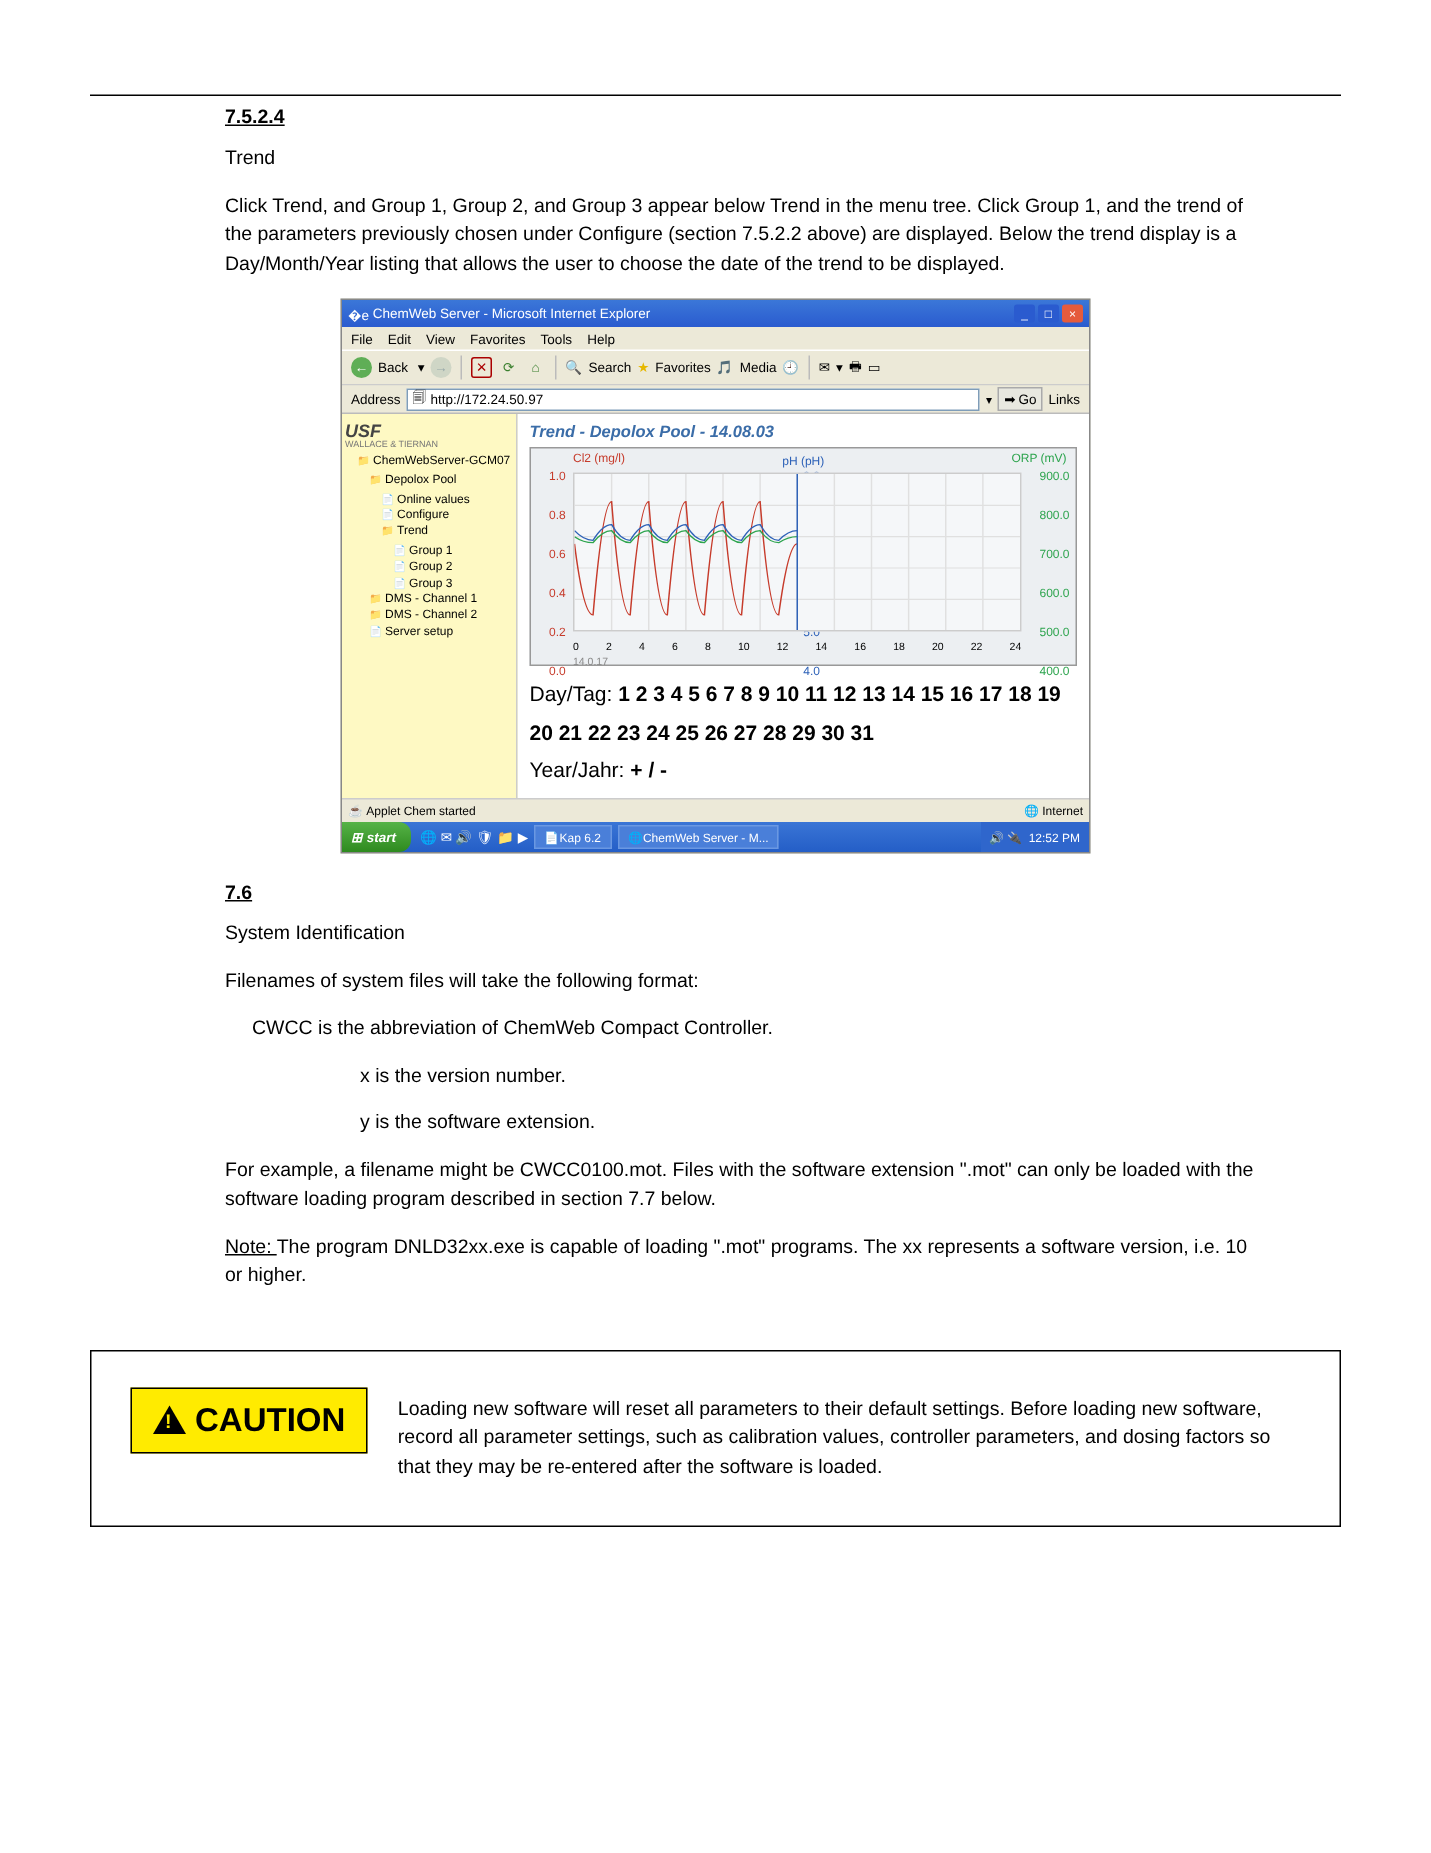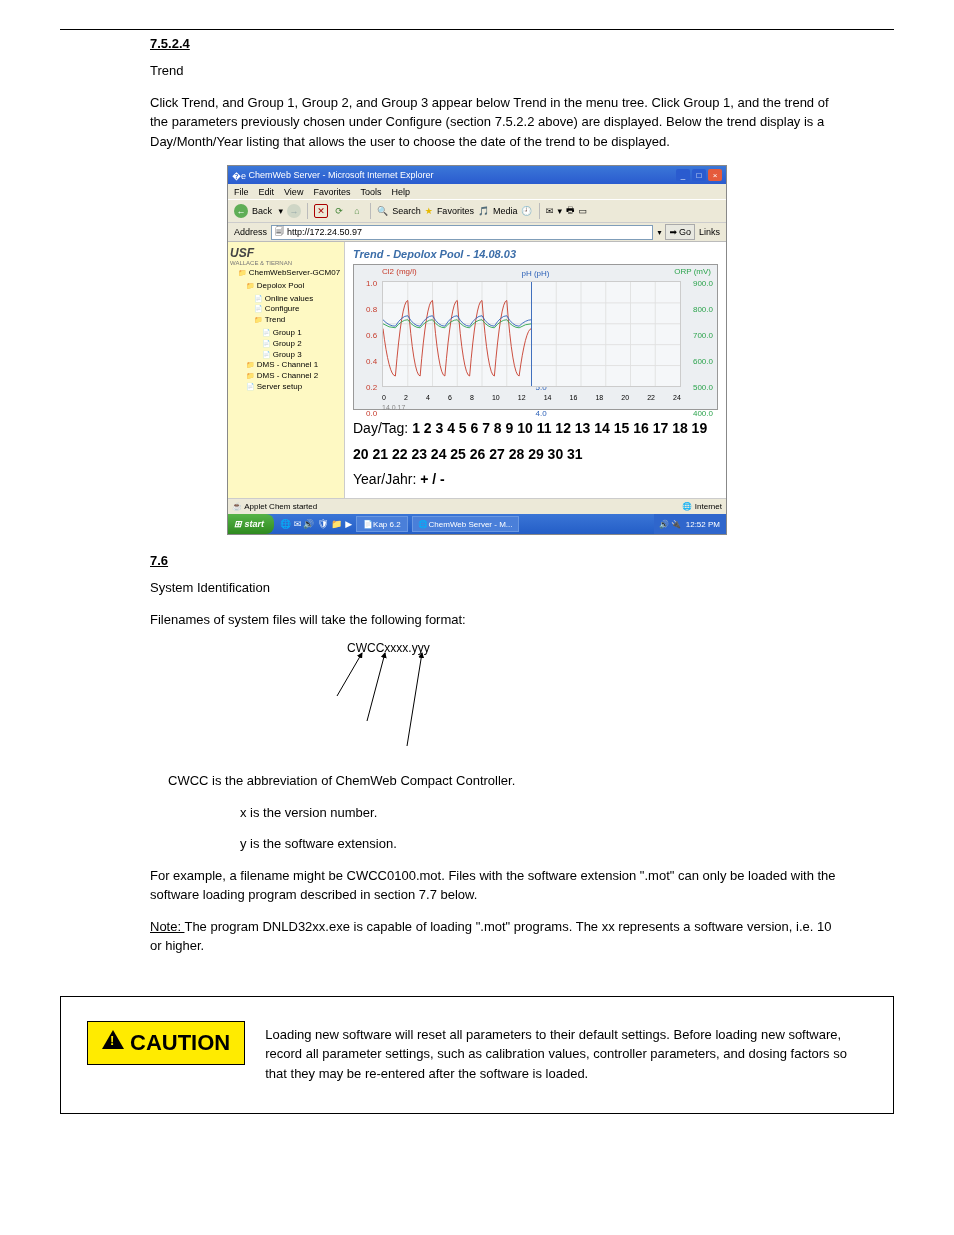--- a/index.html
+++ b/index.html
@@ -1,22 +1,22 @@
 <!DOCTYPE html>
 <html><head>
 <meta charset="utf-8">
 <style>
   body{margin:0;background:#fff;font-family:Arial,Helvetica,sans-serif;color:#000;font-size:13px}
-  .page{width:954px;margin:0 auto;padding:29px 60px 80px 60px;box-sizing:border-box;position:relative;min-height:1235px}
+  .page{width:954px;margin:0 auto;padding:63px 60px 80px 60px;box-sizing:border-box;position:relative;min-height:1235px}
   .rule{border:none;border-top:1.5px solid #000;margin:0 0 6px 0}
   .sect{font-weight:bold;text-decoration:underline;margin:6px 0 10px 90px}
   .bodytxt{margin:0 50px 12px 90px;line-height:1.5}
   .fig{display:block;margin:14px auto 18px auto}
   .caution-box{border:1px solid #000;margin:40px 0 0 0;padding:24px 26px 30px 26px;display:flex;gap:20px;align-items:flex-start}
-  .caution-sign{background:#ffeb00;border:1px solid #000;padding:8px 14px;font-weight:900;font-size:22px;font-family:Arial Black,Arial,sans-serif;display:flex;align-items:flex-start;gap:6px}
+  .caution-sign{background:#ffeb00;border:1px solid #000;padding:8px 14px;font-weight:900;font-size:22px;font-family:Arial Black,Arial,sans-serif;display:flex;align-items:center;gap:6px}
   .caution-sign .tri{width:0;height:0;border-left:11px solid transparent;border-right:11px solid transparent;border-bottom:19px solid #000;position:relative}
   .caution-sign .tri::after{content:"!";color:#ffeb00;position:absolute;left:-3px;top:3px;font-size:13px;font-weight:900}
   .caution-txt{flex:1;line-height:1.5;font-size:13px;padding-top:4px}
   .arrow-annot{position:relative;width:380px;height:120px;margin:12px auto 10px auto}
   .arrow-annot .fname{position:absolute;font-size:12px}
   .arrow-annot svg{position:absolute;left:0;top:0}
   
   .shot{width:498px;height:368px;border:1px solid #888;background:#ece9d8;display:flex;flex-direction:column;font-family:Tahoma,Arial,sans-serif;font-size:9px;color:#000}
   .titlebar{height:18px;background:linear-gradient(#3b77d8,#2a5bcf);color:#fff;display:flex;align-items:center;padding:0 4px;font-size:9px}
   .titlebar .spacer{flex:1}
@@ -246,33 +246,20 @@
   </div>
 
   <div class="sect">
     <span>7.6</span>
   </div>
   <div class="bodytxt">
     <span>System Identification</span>
   </div>
   <div class="bodytxt">Filenames of system files will take the following format:</div>
 
-  <div class="arrow-annot">
-    <span class="fname" style="left:60px;top:0">CWCCxxxx.yyy</span>
-    <svg width="380" height="120">
-      <defs>
-          <marker id="ah" markerWidth="6" markerHeight="6" refX="5" refY="3" orient="auto">
-            <path d="M0,0 L6,3 L0,6 Z" fill="#000"></path>
-          </marker>
-        </defs>
-      <line x1="50" y1="55" x2="75" y2="12" stroke="#000" stroke-width="1" marker-end="url(#ah)"></line>
-      <line x1="80" y1="80" x2="98" y2="12" stroke="#000" stroke-width="1" marker-end="url(#ah)"></line>
-      <line x1="120" y1="105" x2="135" y2="12" stroke="#000" stroke-width="1" marker-end="url(#ah)"></line>
-    </svg>
-  </div>
 
   <div class="bodytxt" style="margin-left:108px">CWCC is the abbreviation of ChemWeb Compact Controller.</div>
   <div class="bodytxt" style="margin-left:180px">x is the version number.</div>
   <div class="bodytxt" style="margin-left:180px">y is the software extension.</div>
 
   <div class="bodytxt">For example, a filename might be CWCC0100.mot. Files with the software extension ".mot" can only be loaded with the software loading program described in section 7.7 below.</div>
   <div class="bodytxt">
     <u><span>Note: </span></u><span>The program DNLD32xx.exe is capable of loading ".mot" programs. The xx represents a software version, i.e. 10 or higher.</span>
   </div>
 

